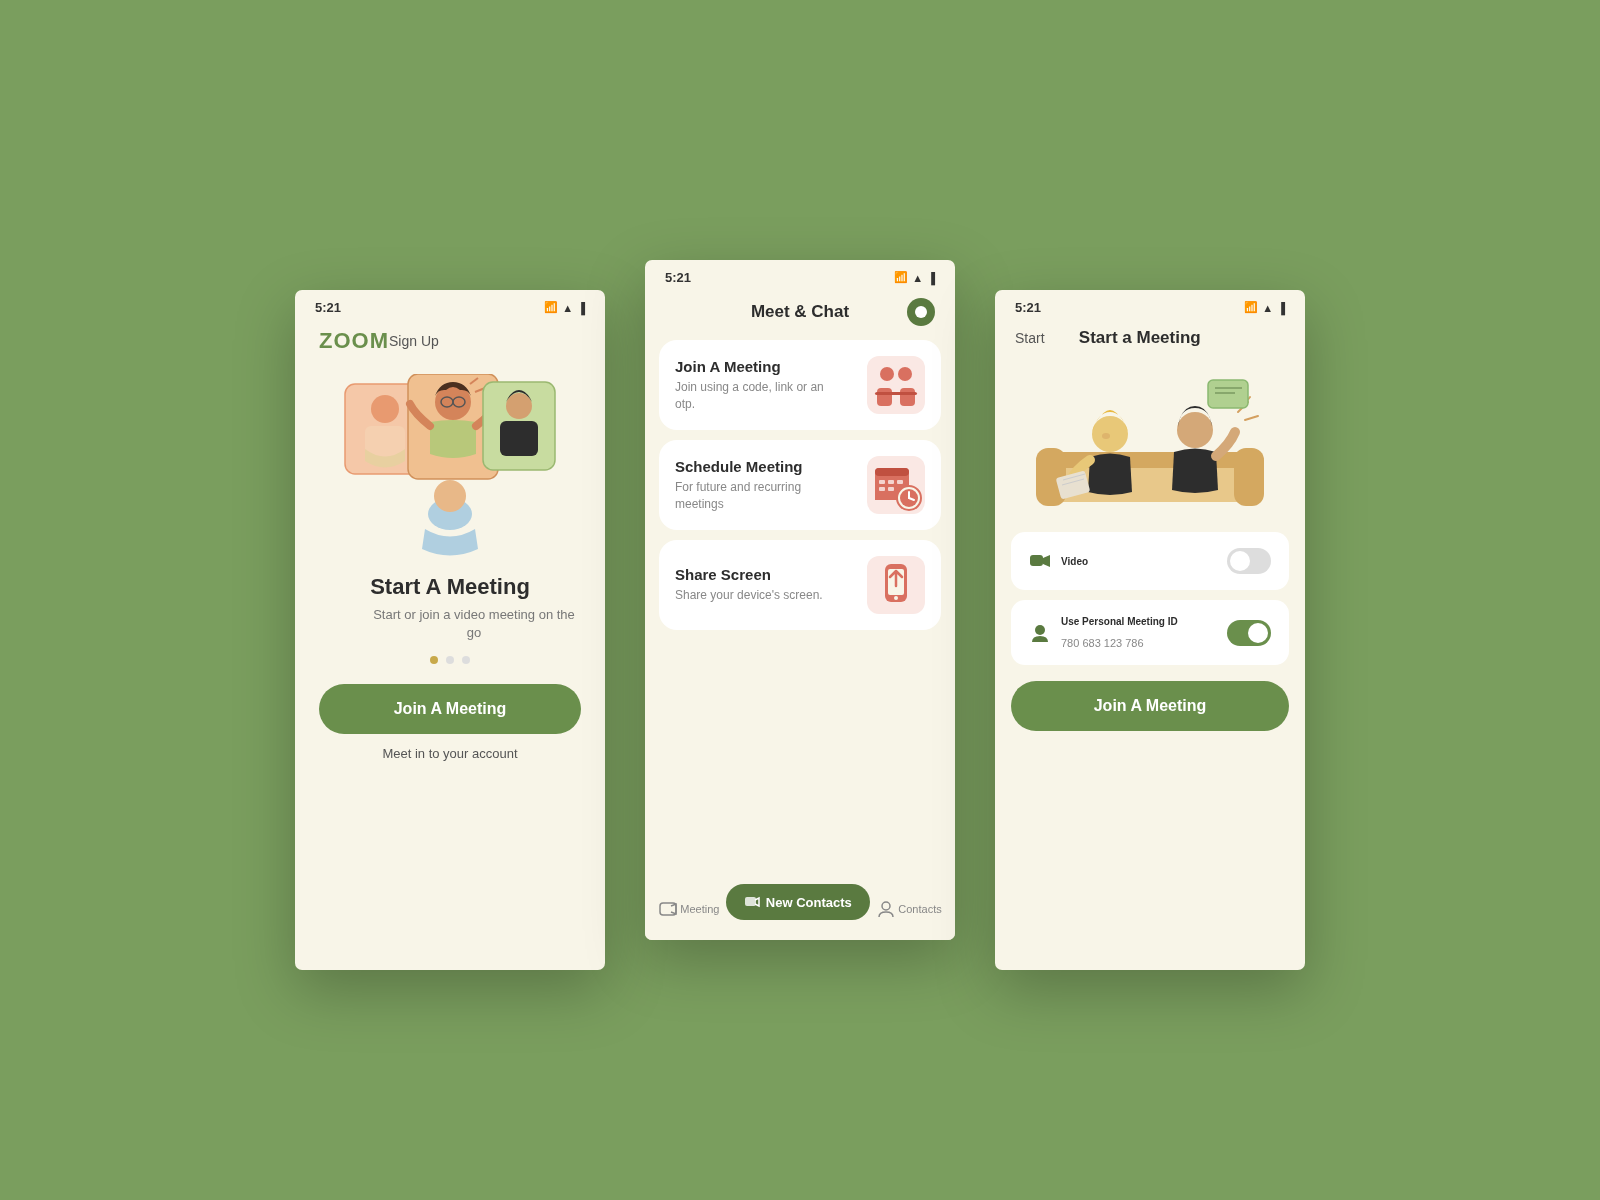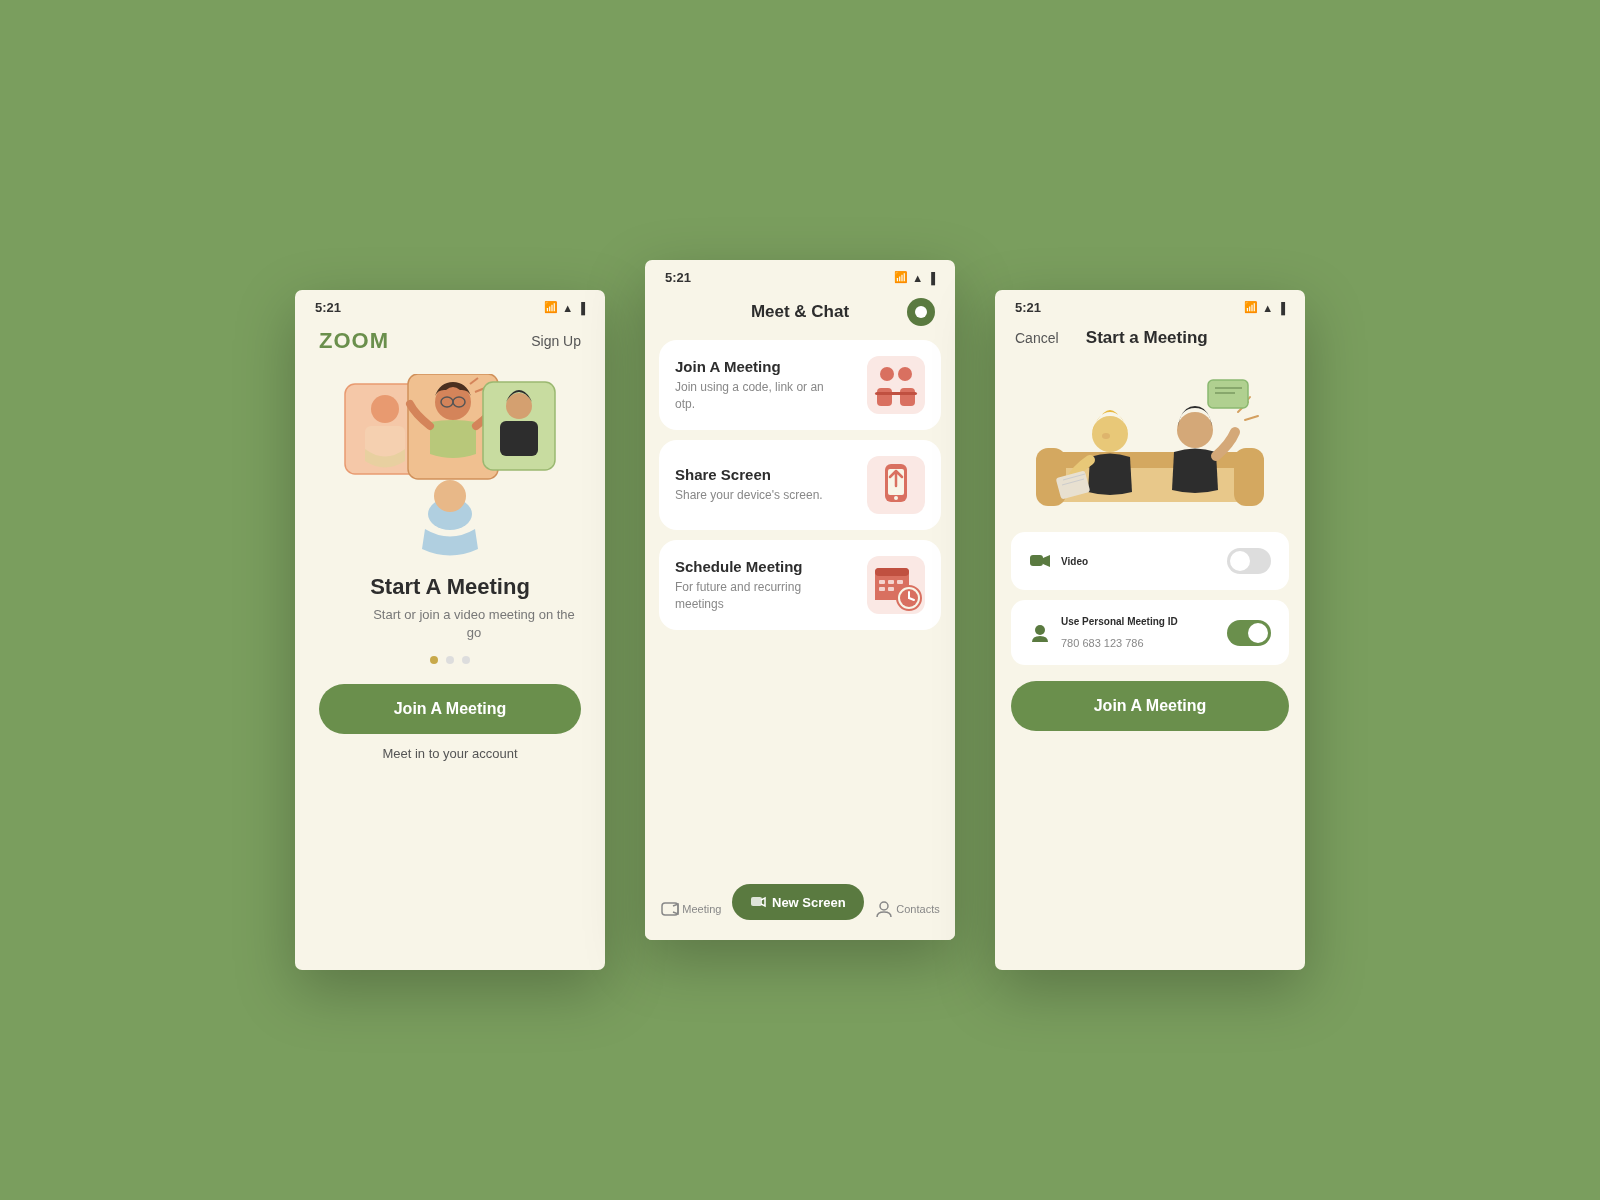--- a/index.html
+++ b/index.html
@@ -47,21 +47,20 @@
       align-items: center;
     }
     .status-icons span {
       font-size: 11px;
       color: #333;
     }
 
     
     .p1-header {
       display: flex;
-      justify-content: space-between;
       align-items: center;
       padding: 8px 24px 0;
     }
     .p1-logo {
       font-size: 22px;
       font-weight: 800;
       color: #6a8f4c;
       letter-spacing: 1px;
     }
     .p1-signup {
@@ -421,39 +420,20 @@
           <rect x="10" y="32" width="15" height="18" rx="4" fill="#d97060"></rect>
           <rect x="33" y="32" width="15" height="18" rx="4" fill="#d97060"></rect>
 
           <rect x="8" y="36" width="42" height="3" rx="2" fill="#c05040"></rect>
         </svg>
       </div>
     </div>
 
     <div class="p2-card">
       <div class="p2-card-text">
-        <h3>Share Screen</h3>
-        <p>Share your device's screen.</p>
-      </div>
-      <div class="p2-card-icon">
-        <svg width="58" height="58" viewBox="0 0 58 58" xmlns="http://www.w3.org/2000/svg">
-          <rect width="58" height="58" rx="12" fill="#fae8e4"></rect>
-
-          <rect x="18" y="8" width="22" height="38" rx="6" fill="#d97060"></rect>
-          <rect x="21" y="13" width="16" height="26" rx="2" fill="#f8f5e8"></rect>
-
-          <path d="M29 15 L29 30 M23 21 L29 15 L35 21" stroke="#d97060" stroke-width="2.5" fill="none" stroke-linecap="round" stroke-linejoin="round"></path>
-
-          <circle cx="29" cy="42" r="2" fill="#f8f5e8"></circle>
-        </svg>
-      </div>
-    </div>
-
-    <div class="p2-card">
-      <div class="p2-card-text">
         <h3>Schedule Meeting</h3>
         <p>For future and recurring meetings</p>
       </div>
       <div class="p2-card-icon">
         <svg width="58" height="58" viewBox="0 0 58 58" xmlns="http://www.w3.org/2000/svg">
           <rect width="58" height="58" rx="12" fill="#fae8e4"></rect>
 
           <rect x="8" y="12" width="34" height="32" rx="4" fill="#d97060"></rect>
           <rect x="8" y="18" width="34" height="26" rx="0" fill="#d97060"></rect>
 
@@ -462,40 +442,59 @@
           <rect x="12" y="24" width="6" height="4" rx="1" fill="#fff" opacity="0.7"></rect>
           <rect x="21" y="24" width="6" height="4" rx="1" fill="#fff" opacity="0.7"></rect>
           <rect x="30" y="24" width="6" height="4" rx="1" fill="#fff" opacity="0.7"></rect>
           <rect x="12" y="31" width="6" height="4" rx="1" fill="#fff" opacity="0.7"></rect>
           <rect x="21" y="31" width="6" height="4" rx="1" fill="#fff" opacity="0.7"></rect>
 
           <circle cx="42" cy="42" r="12" fill="#f8f5e8" stroke="#d97060" stroke-width="2"></circle>
           <circle cx="42" cy="42" r="9" fill="#d97060"></circle>
           <line x1="42" y1="42" x2="42" y2="36" stroke="#fff" stroke-width="2" stroke-linecap="round"></line>
           <line x1="42" y1="42" x2="47" y2="44" stroke="#fff" stroke-width="2" stroke-linecap="round"></line>
+        </svg>
+      </div>
+    </div>
+
+    <div class="p2-card">
+      <div class="p2-card-text">
+        <h3>Share Screen</h3>
+        <p>Share your device's screen.</p>
+      </div>
+      <div class="p2-card-icon">
+        <svg width="58" height="58" viewBox="0 0 58 58" xmlns="http://www.w3.org/2000/svg">
+          <rect width="58" height="58" rx="12" fill="#fae8e4"></rect>
+
+          <rect x="18" y="8" width="22" height="38" rx="6" fill="#d97060"></rect>
+          <rect x="21" y="13" width="16" height="26" rx="2" fill="#f8f5e8"></rect>
+
+          <path d="M29 15 L29 30 M23 21 L29 15 L35 21" stroke="#d97060" stroke-width="2.5" fill="none" stroke-linecap="round" stroke-linejoin="round"></path>
+
+          <circle cx="29" cy="42" r="2" fill="#f8f5e8"></circle>
         </svg>
       </div>
     </div>
   </div>
 
   <div class="p2-bottom-nav">
     <div class="p2-nav-item">
       <svg width="20" height="20" viewBox="0 0 20 20" xmlns="http://www.w3.org/2000/svg">
         <rect x="2" y="4" width="16" height="12" rx="3" fill="none" stroke="#888" stroke-width="1.5"></rect>
         <path d="M13 7 L18 5 L18 15 L13 13" stroke="#888" stroke-width="1.5" fill="none"></path>
       </svg>
       <span>Meeting</span>
     </div>
 
     <div class="p2-new-meeting-btn">
       <svg width="16" height="16" viewBox="0 0 16 16">
         <rect x="1" y="3" width="11" height="9" rx="2" fill="#fff" opacity="0.8"></rect>
         <path d="M11 6 L15 4 L15 12 L11 10" stroke="#fff" stroke-width="1.5" fill="none"></path>
       </svg>
-      <span>New Screen</span>
+      <span>New Contacts</span>
     </div>
 
     <div class="p2-nav-item">
       <svg width="20" height="20" viewBox="0 0 20 20" xmlns="http://www.w3.org/2000/svg">
         <circle cx="10" cy="7" r="4" fill="none" stroke="#888" stroke-width="1.5"></circle>
         <path d="M3 18 Q3 13 10 13 Q17 13 17 18" stroke="#888" stroke-width="1.5" fill="none"></path>
       </svg>
       <span>Contacts</span>
     </div>
   </div>
@@ -507,21 +506,21 @@
     <span class="status-time">5:21</span>
     <div class="status-icons">
       <span>📶</span>
       <span>▲</span>
       <span>▐</span>
     </div>
   </div>
 
   
   <div class="p3-header">
-    <span class="p3-cancel">Cancel</span>
+    <span class="p3-cancel">Start</span>
     <span class="p3-title">Start a Meeting</span>
     <div class="p3-placeholder"></div>
   </div>
 
   
   <div class="p3-illustration">
     <svg width="260" height="155" viewBox="0 0 260 155" xmlns="http://www.w3.org/2000/svg">
 
       <rect x="20" y="90" width="220" height="50" rx="14" fill="#e8c88a"></rect>
       <rect x="20" y="90" width="220" height="16" rx="8" fill="#d4a860"></rect>

